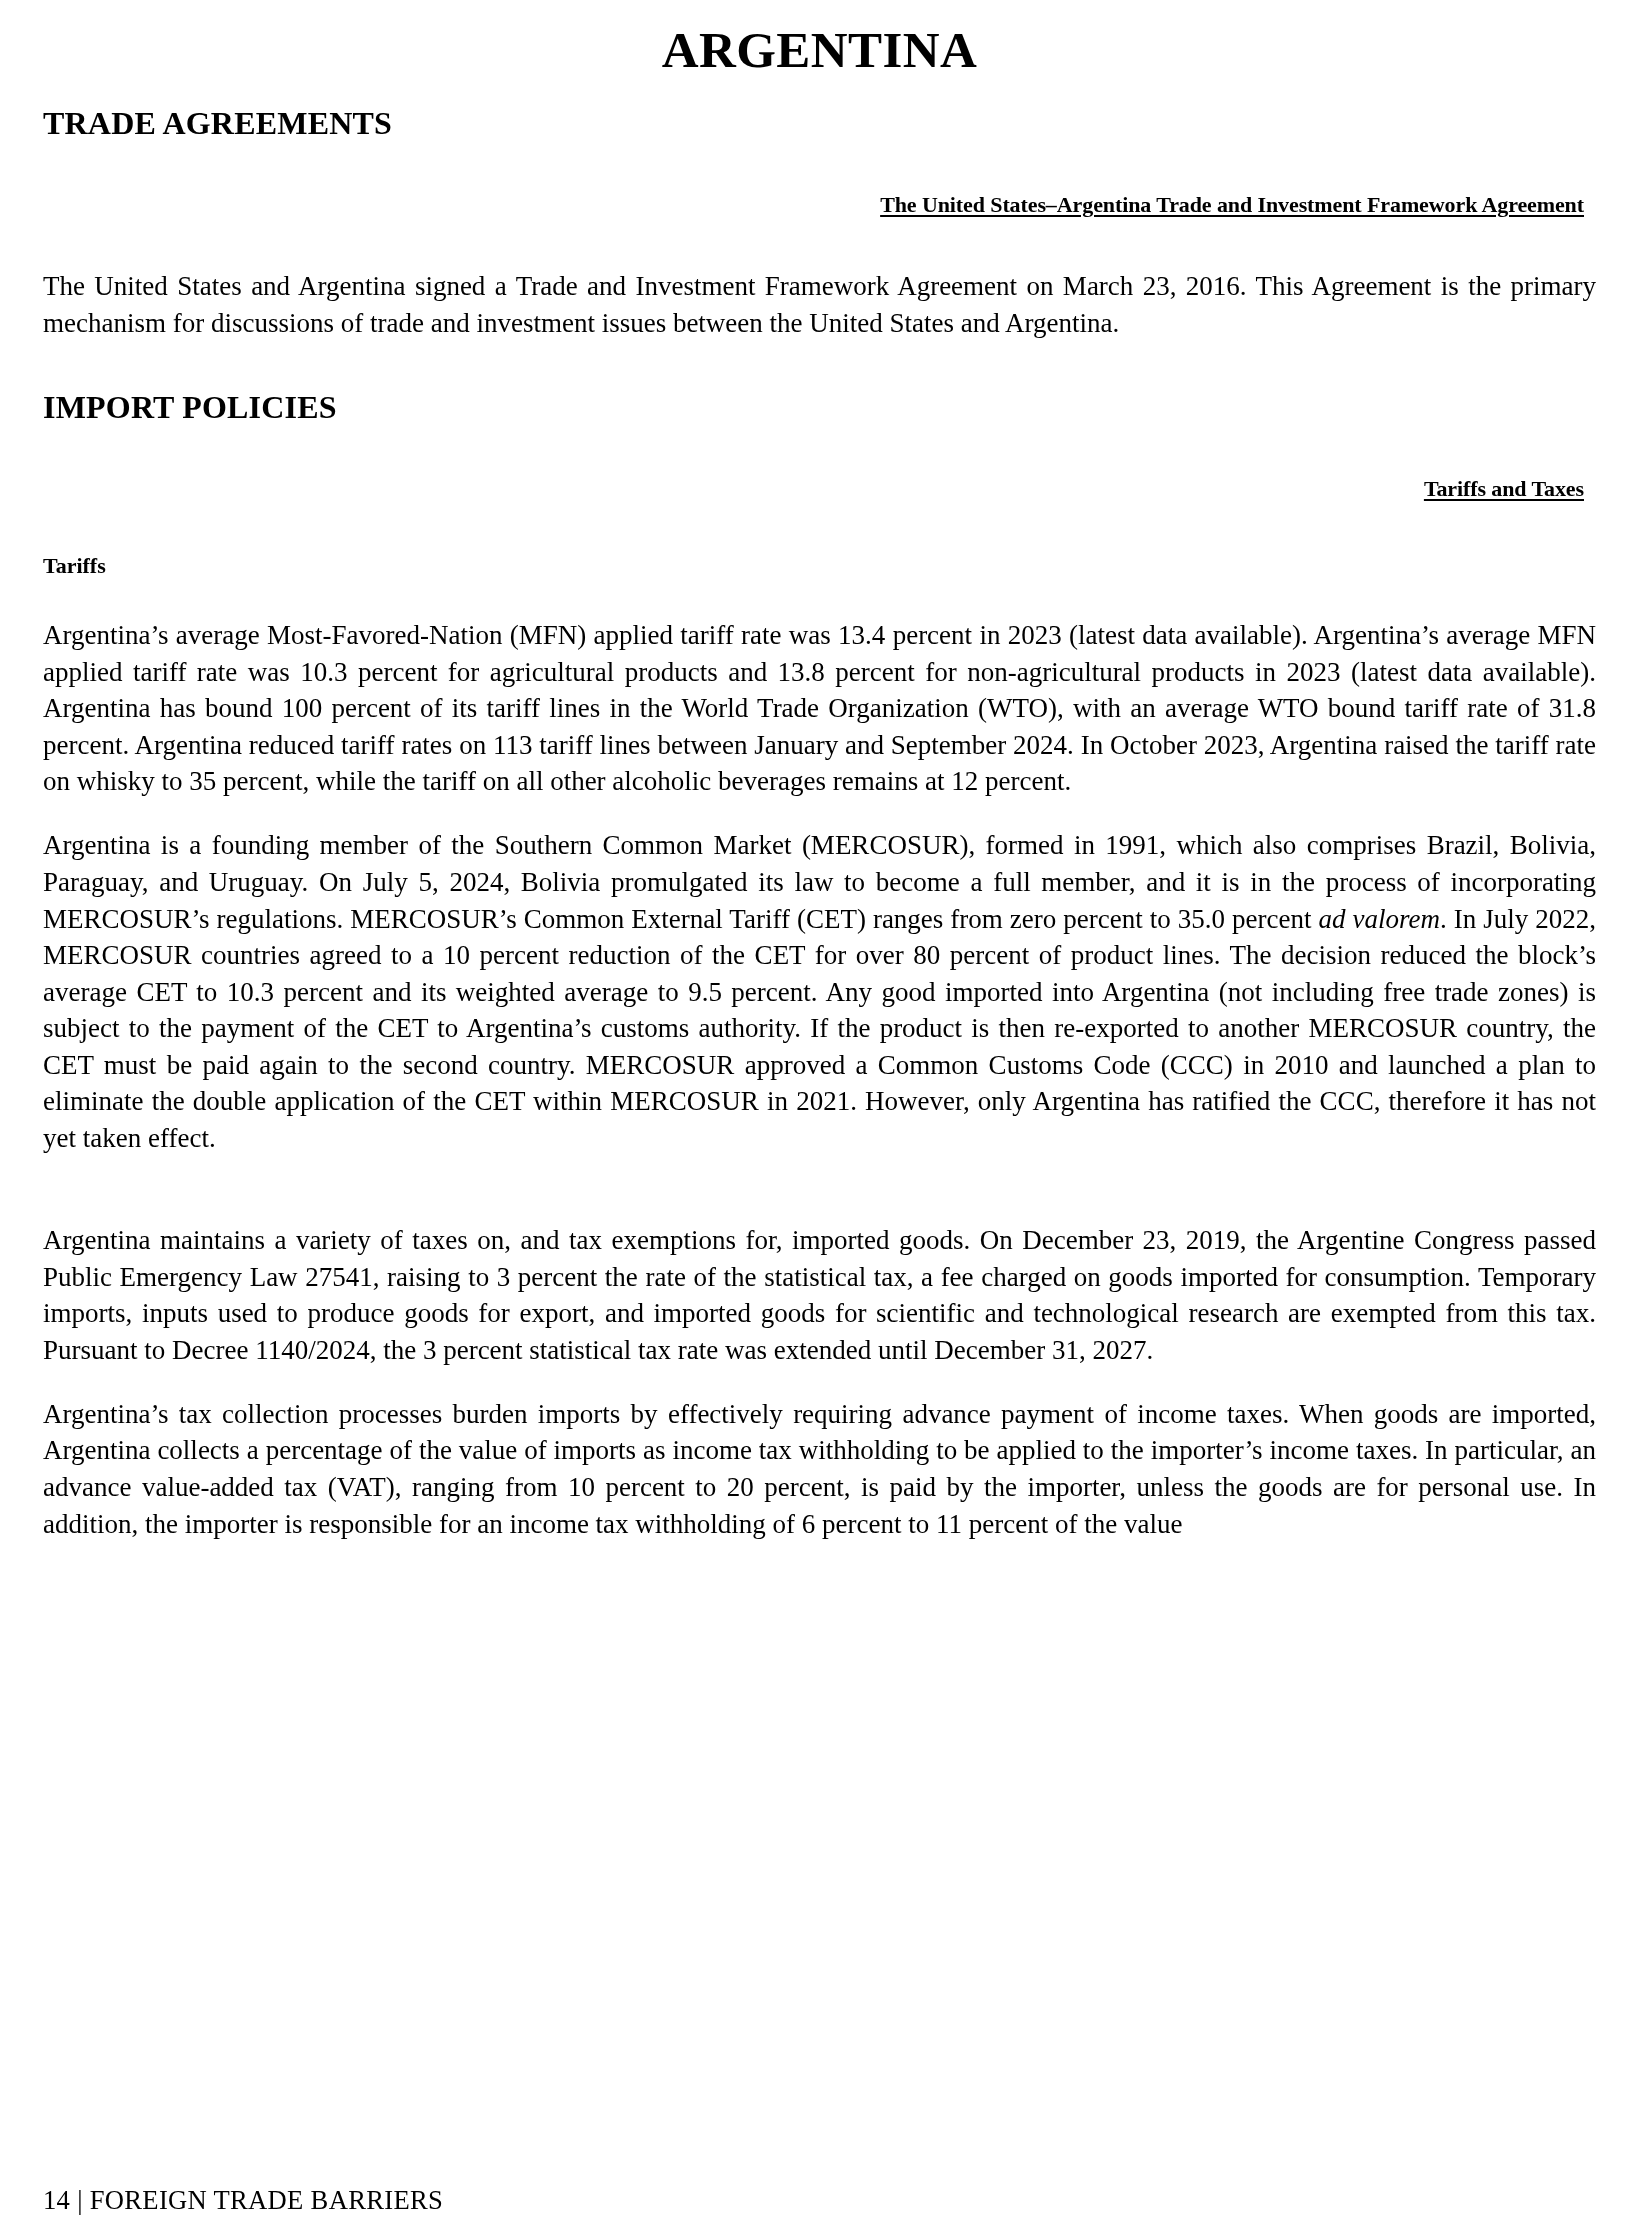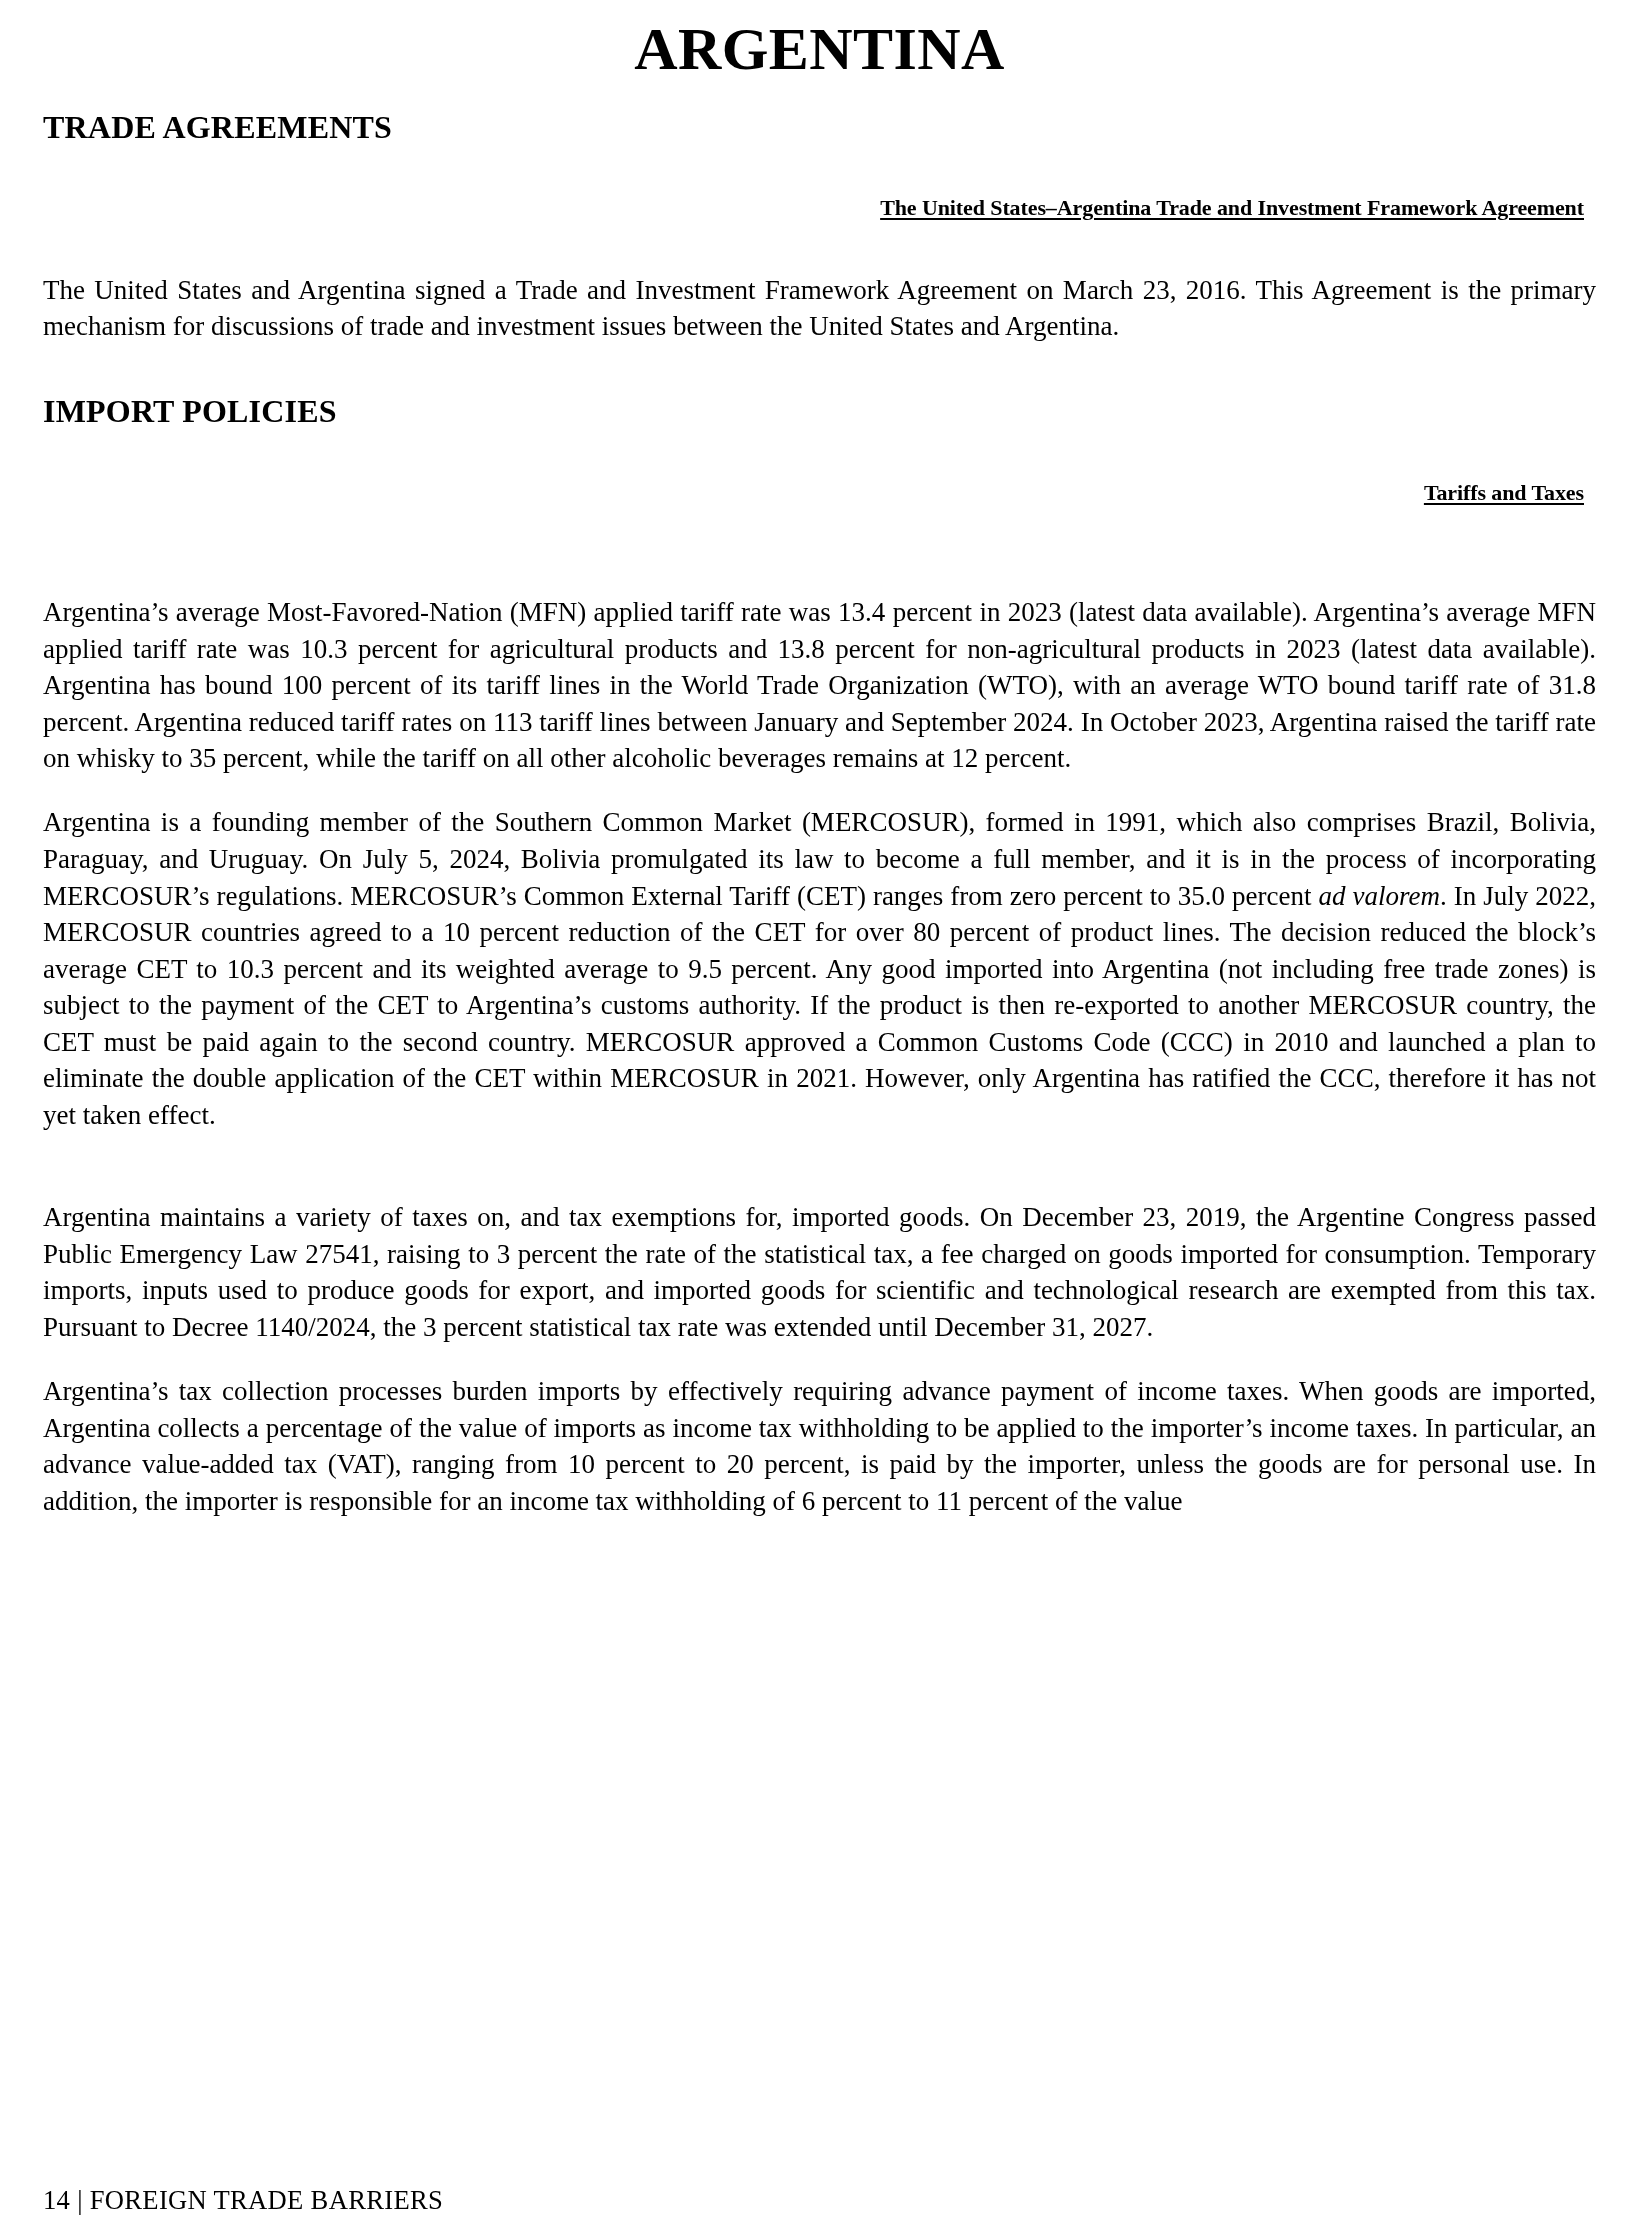--- a/index.html
+++ b/index.html
@@ -29,25 +29,25 @@
   .content {
     position: absolute;
     left: 43px;
     top: 0;
     width: 1553px;
   }
 
   
   .page-title {
     text-align: center;
-    font-size: 60px;
+    font-size: 51px;
     font-weight: bold;
     letter-spacing: 0.4px;
     margin: 0;
-    padding-top: 18px;
+    padding-top: 24px;
     line-height: 1.05;
     font-family: "Liberation Serif", "DejaVu Serif", serif;
   }
 
   
   .section-heading {
     font-size: 32px;
     font-weight: bold;
     margin: 0;
     line-height: 1.15;
@@ -124,20 +124,21 @@
     <div class="spacer-xl"></div>
 
     <h2 class="section-heading">IMPORT POLICIES</h2>
 
     <div class="spacer-l"></div>
 
     <h3 class="sub-heading-underline">Tariffs and Taxes</h3>
 
     <div class="spacer-l"></div>
 
+    <h4 class="sub-heading">Tariffs</h4>
 
     <div class="spacer-l"></div>
 
     <p class="body">Argentina’s average Most-Favored-Nation (MFN) applied tariff rate was 13.4 percent in 2023 (latest data available).  Argentina’s average MFN applied tariff rate was 10.3 percent for agricultural products and 13.8 percent for non-agricultural products in 2023 (latest data available).  Argentina has bound 100 percent of its tariff lines in the World Trade Organization (WTO), with an average WTO bound tariff rate of 31.8 percent.  Argentina reduced tariff rates on 113 tariff lines between January and September 2024.  In October 2023, Argentina raised the tariff rate on whisky to 35 percent, while the tariff on all other alcoholic beverages remains at 12 percent.</p>
 
     <div class="spacer-m"></div>
 
     <p class="body"><span>Argentina is a founding member of the Southern Common Market (MERCOSUR), formed in 1991, which also comprises Brazil, Bolivia, Paraguay, and Uruguay.  On July 5, 2024, Bolivia promulgated its law to become a full member, and it is in the process of incorporating MERCOSUR’s regulations.  MERCOSUR’s Common External Tariff (CET) ranges from zero percent to 35.0 percent </span><em class="ital">ad valorem</em><span>.  In July 2022, MERCOSUR countries agreed to a 10 percent reduction of the CET for over 80 percent of product lines.  The decision reduced the block’s average CET to 10.3 percent and its weighted average to 9.5 percent.  Any good imported into Argentina (not including free trade zones) is subject to the payment of the CET to Argentina’s customs authority.  If the product is then re-exported to another MERCOSUR country, the CET must be paid again to the second country.  MERCOSUR approved a Common Customs Code (CCC) in 2010 and launched a plan to eliminate the double application of the CET within MERCOSUR in 2021.  However, only Argentina has ratified the CCC, therefore it has not yet taken effect.</span></p>
 
     <div class="spacer-m"></div>

